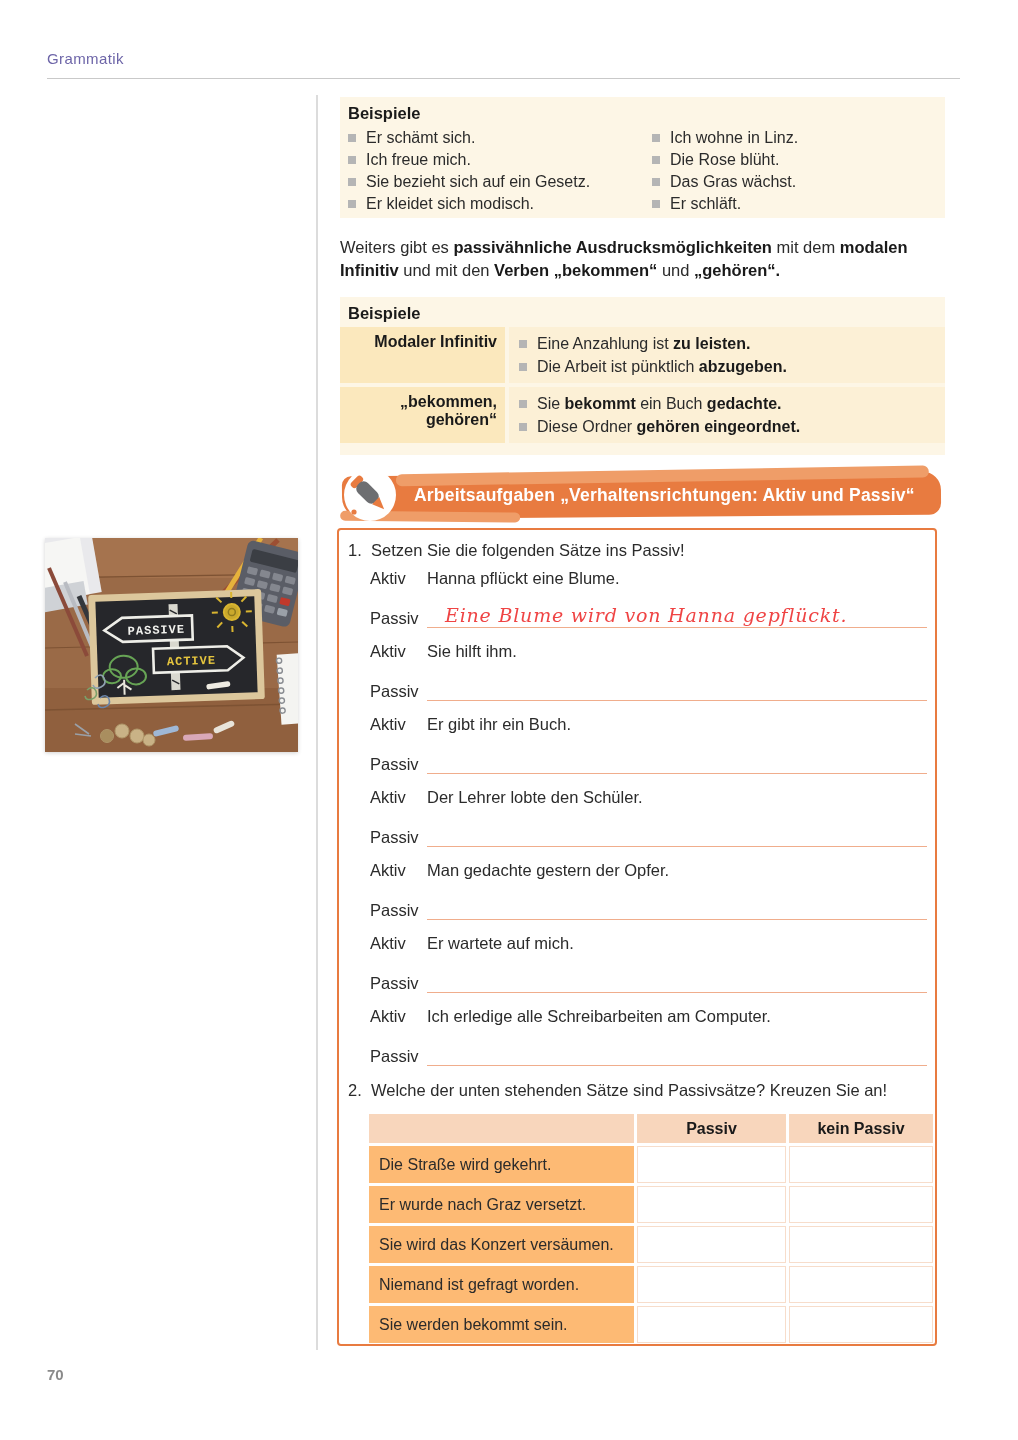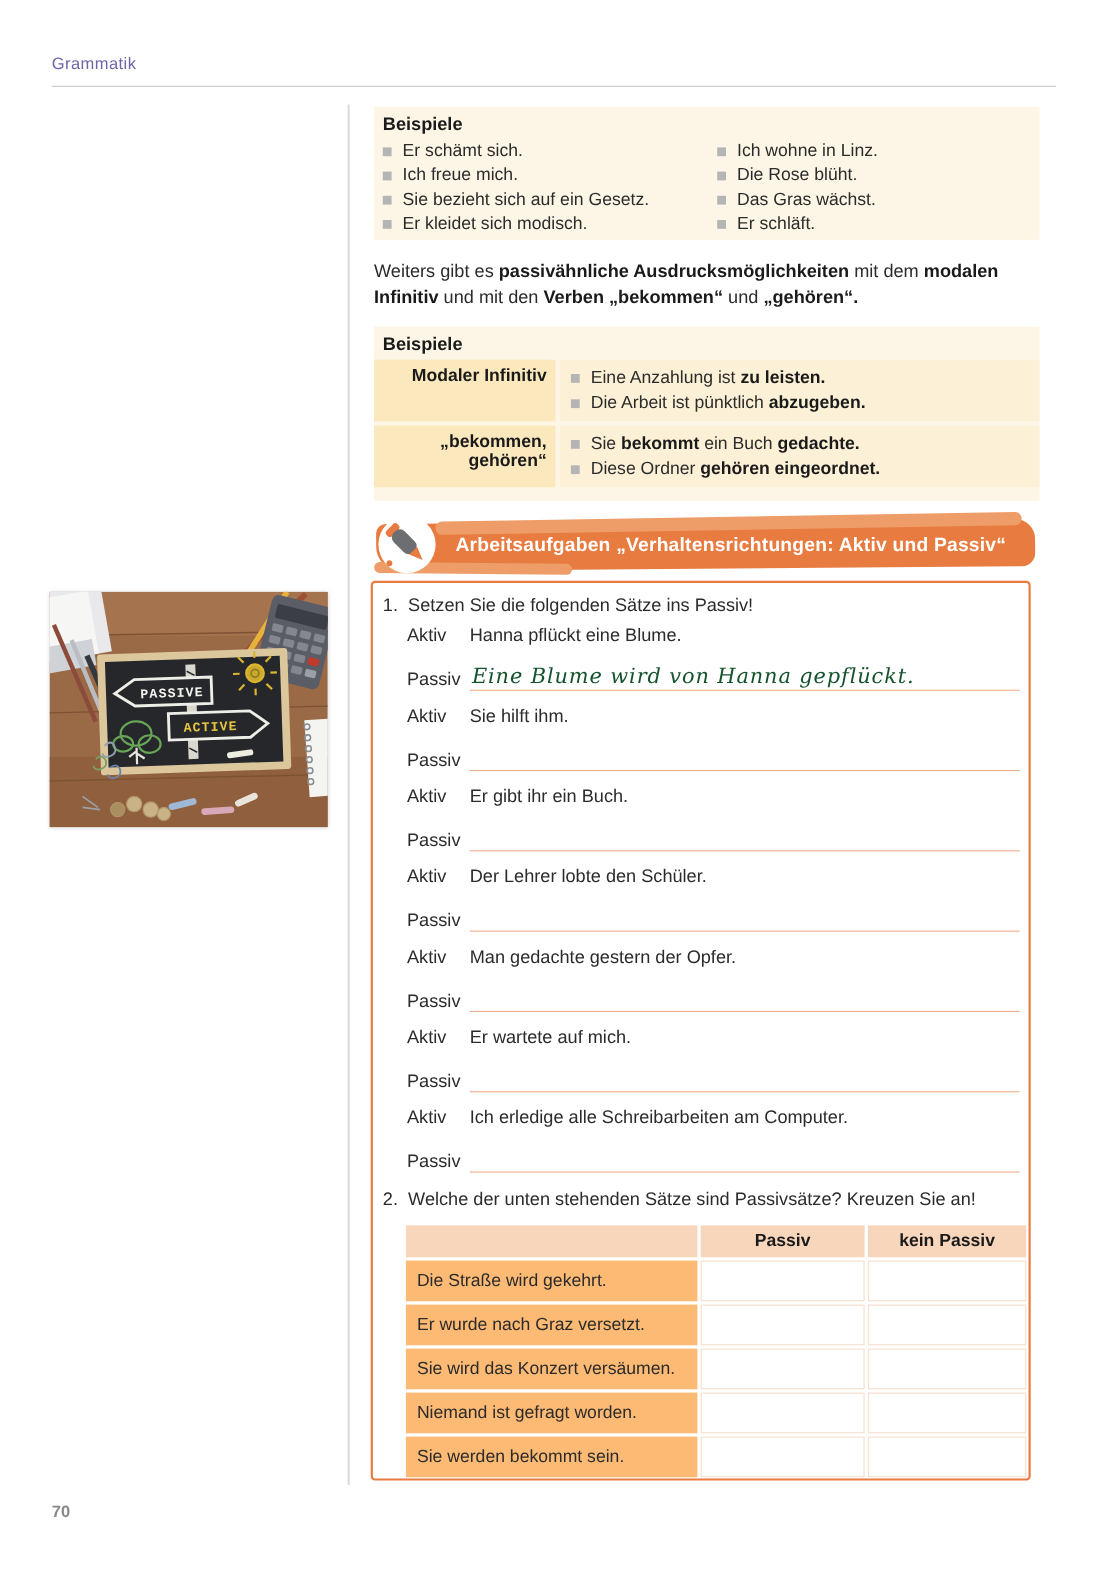--- a/index.html
+++ b/index.html
@@ -53,22 +53,22 @@
   .prompt{position:absolute;left:9px;display:flex;font-size:16.5px;color:#2b2b2b;}
   .prompt .num{width:23px;}
   .p1{top:11px;}
   .p2{top:551px;}
   .pairs{position:absolute;left:31px;top:39px;right:8px;}
   .row-aktiv{display:flex;height:22px;margin-bottom:15px;font-size:16.5px;align-items:flex-start;}
   .row-passiv{display:flex;height:22px;margin-bottom:14px;font-size:16.5px;align-items:flex-end;}
   .lab{flex:0 0 57px;}
   .sentence{color:#2b2b2b;}
   .ans-line{flex:1;border-bottom:1.5px solid #f0ad8c;position:relative;height:100%;}
-  .hand{position:absolute;left:2px;bottom:1px;font-family:"DejaVu Serif",serif;font-style:italic;
-        color:#14532d;font-size:19px;letter-spacing:.8px;white-space:nowrap;}
+  .hand{position:absolute;left:18px;bottom:1px;font-family:"DejaVu Serif",serif;font-style:italic;
+        color:#ef4444;font-size:19px;letter-spacing:.8px;white-space:nowrap;}
 
   
   .tbl{position:absolute;left:30px;top:584px;width:564px;}
   .trow{display:flex;gap:3px;margin-bottom:3px;}
   .th{box-sizing:border-box;background:#f8d6bc;font-weight:bold;font-size:16px;color:#1a1a1a;
       height:29px;display:flex;align-items:center;justify-content:center;}
   .td-s{box-sizing:border-box;background:#fdba74;font-size:16px;color:#2b2b2b;height:37px;
         display:flex;align-items:center;padding-left:10px;}
   .td-a{box-sizing:border-box;background:#ffffff;border:1px solid #f7ddcb;height:37px;}
   .c1{flex:0 0 265px;}

